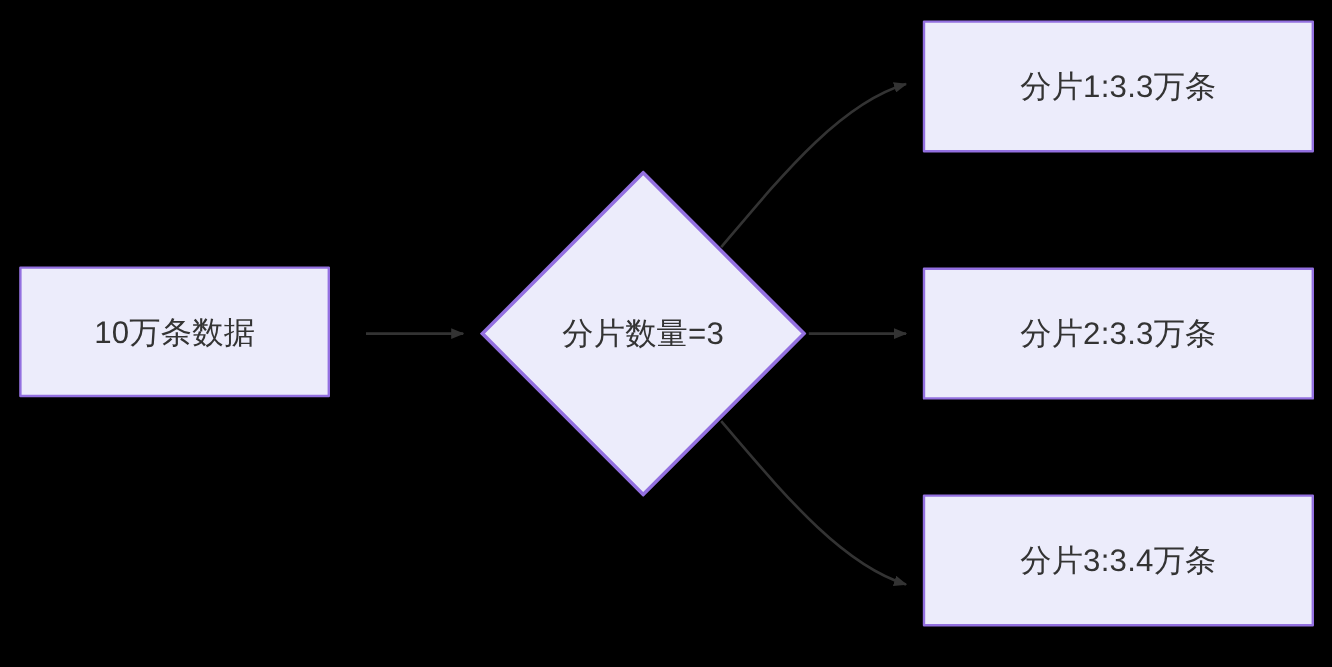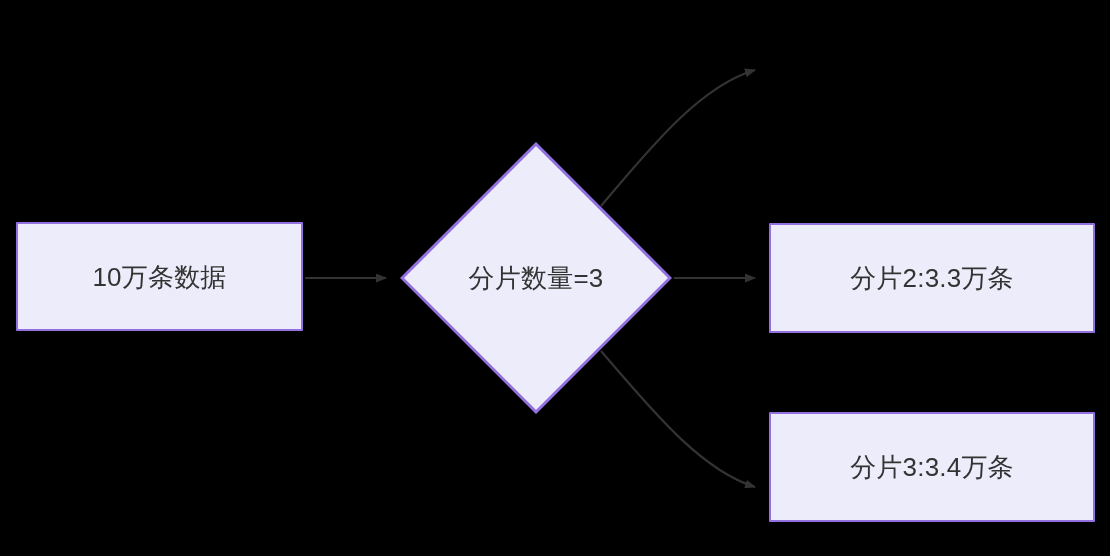--- a/index.html
+++ b/index.html
@@ -70,31 +70,34 @@
 
     <path d="M 305 278 L 386 278" fill="none" stroke="#333333" stroke-width="2.2" marker-end="url(#arrowhead)"></path>
 
     <path d="M 601 206 C 650 148, 700 86, 755 70" fill="none" stroke="#333333" stroke-width="2.2" marker-end="url(#arrowhead)"></path>
 
     <path d="M 674 278 L 755 278" fill="none" stroke="#333333" stroke-width="2.2" marker-end="url(#arrowhead)"></path>
 
     <path d="M 601 351 C 650 408, 700 470, 755 487" fill="none" stroke="#333333" stroke-width="2.2" marker-end="url(#arrowhead)"></path>
   </svg>
 
-  <div class="node rect" style="left:16px; top:222px; width:287px; height:109px;">
+  <div class="node rect" style="left:16px; top:222px; width:259px; height:109px;">
     <span>10万条数据</span>
   </div>
 
   <div class="node diamond" style="left:400px; top:142px; width:272px; height:272px;">
     <svg class="diamond-shape" viewBox="0 0 272 272" preserveAspectRatio="none" xmlns="http://www.w3.org/2000/svg">
       <polygon points="136,2 270,136 136,270 2,136" fill="#ececfb" stroke="#9370e0" stroke-width="3"></polygon>
     </svg>
     <span class="diamond-label">分片数量=3</span>
   </div>
 
+  <div class="node rect" style="left:769px; top:17px; width:326px; height:110px;">
+    <span>分片1:3.3万条</span>
+  </div>
 
   <div class="node rect" style="left:769px; top:223px; width:326px; height:110px;">
     <span>分片2:3.3万条</span>
   </div>
 
   <div class="node rect" style="left:769px; top:412px; width:326px; height:110px;">
     <span>分片3:3.4万条</span>
   </div>
 
 </div>

